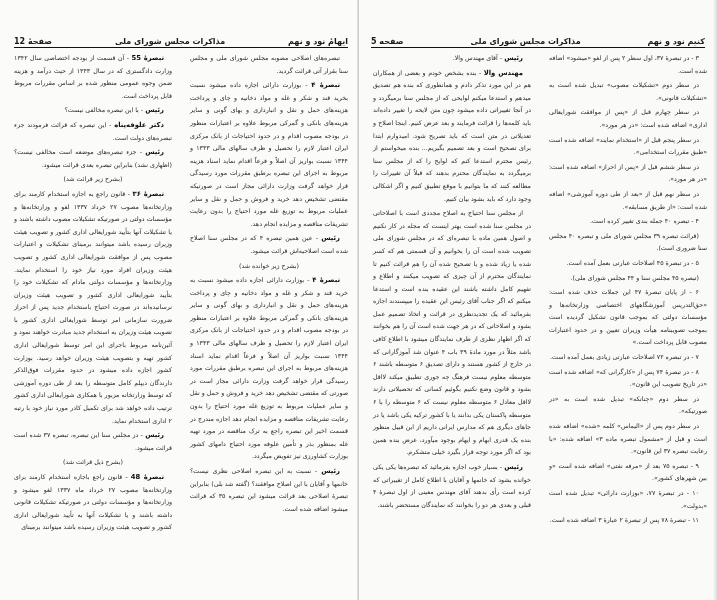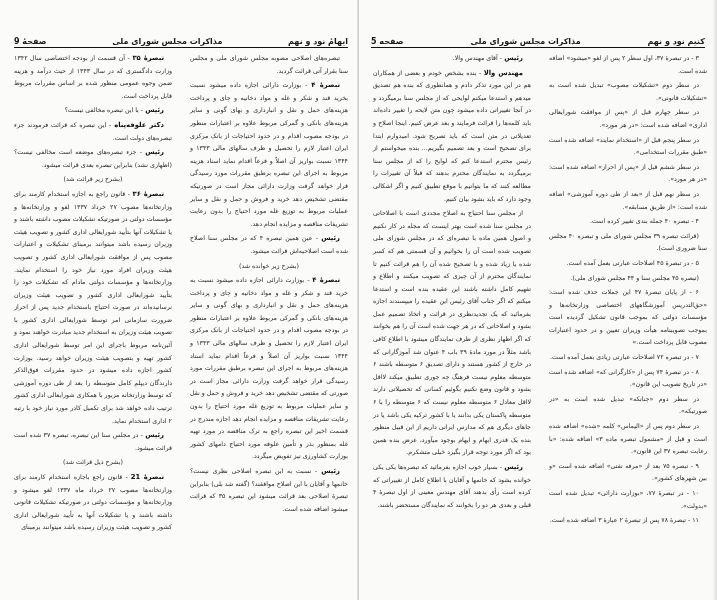--- a/index.html
+++ b/index.html
@@ -24,41 +24,41 @@
   .bold{font-weight:bold;color:#0d0d0d;font-size:6.8px;}
   .scan-edge{position:absolute;right:0;top:0;width:4px;height:600px;background:linear-gradient(90deg,#fafafa,#dcdcdc);}
 </style>
 </head>
 <body>
 
 <div class="page left">
   <div class="header">
     <span>ایهامٔ نود و نهم</span>
     <span>مذاکرات مجلس شورای ملی</span>
-    <span>صفحهٔ 9</span>
+    <span>صفحهٔ 12</span>
   </div>
   <div class="rule"></div>
   <div class="col c1">
       <p class="para"><span>تبصره‌های اصلاحی مصوبه مجلس شورای ملی و مجلس سنا بقرار آتی قرائت گردید.</span></p>
       <p class="para"><span class="bold">تبصرهٔ ۴</span><span> - بوزارت دارائی اجازه داده میشود نسبت بخرید قند و شکر و غله و مواد دخانیه و چای و پرداخت هزینه‌های حمل و نقل و انبارداری و بهای گونی و سایر هزینه‌های بانکی و گمرکی مربوط علاوه بر اعتبارات منظور در بودجه مصوب اقدام و در حدود احتیاجات از بانک مرکزی ایران اعتبار لازم را تحصیل و ظرف سالهای مالی ۱۳۴۳ و ۱۳۴۴ نسبت بواریز آن اصلاً و فرعاً اقدام نماید اسناد هزینه مربوط به اجرای این تبصره برطبق مقررات مورد رسیدگی قرار خواهد گرفت وزارت دارائی مجاز است در صورتیکه مقتضی تشخیص دهد خرید و فروش و حمل و نقل و سایر عملیات مربوط به توزیع غله مورد احتیاج را بدون رعایت تشریفات مناقصه و مزایده انجام دهد.</span></p>
       <p class="para"><span class="bold">رئیس</span><span> - عین همین تبصره ۴ که در مجلس سنا اصلاح شده است اصلاحیه‌اش قرائت میشود.</span></p>
       <p class="para center"><span>(بشرح زیر خوانده شد)</span></p>
       <p class="para"><span class="bold">تبصرهٔ ۴</span><span> - بوزارت دارائی اجازه داده میشود نسبت به خرید قند و شکر و غله و مواد دخانیه و چای و پرداخت هزینه‌های حمل و نقل و انبارداری و بهای گونی و سایر هزینه‌های بانکی و گمرکی مربوط علاوه بر اعتبارات منظور در بودجه مصوب اقدام و در حدود احتیاجات از بانک مرکزی ایران اعتبار لازم را تحصیل و ظرف سالهای مالی ۱۳۴۳ و ۱۳۴۴ نسبت بواریز آن اصلاً و فرعاً اقدام نماید اسناد هزینه‌های مربوط به اجرای این تبصره برطبق مقررات مورد رسیدگی قرار خواهد گرفت وزارت دارائی مجاز است در صورتی که مقتضی تشخیص دهد خرید و فروش و حمل و نقل و سایر عملیات مربوط به توزیع غله مورد احتیاج را بدون رعایت تشریفات مناقصه و مزایده انجام دهد اجازه مندرج در قسمت اخیر این تبصره راجع به ترک مناقصه در مورد تهیه غله بمنظور بذر و تأمین علوفه مورد احتیاج دامهای کشور بوزارت کشاورزی نیز تفویض میگردد.</span></p>
       <p class="para"><span class="bold">رئیس</span><span> - نسبت به این تبصره اصلاحی نظری نیست؟ خانمها و آقایان با این اصلاح موافقند؟ (گفته شد بلی) بنابراین تبصرهٔ اصلاحی بعد قرائت میشود این تبصره ۳۵ که قرائت میشود اضافه شده است.</span></p>
     </div>
   <div class="col c2">
-      <p class="para"><span class="bold">تبصرهٔ ۳۵</span><span> - آن قسمت از بودجه اختصاصی سال ۱۳۴۲ وزارت دادگستری که در سال ۱۳۴۳ از حیث درآمد و هزینه ضمن وجوه عمومی منظور شده بر اساس مقررات مربوط قابل پرداخت است.</span></p>
+      <p class="para"><span class="bold">تبصرهٔ 55</span><span> - آن قسمت از بودجه اختصاصی سال ۱۳۴۲ وزارت دادگستری که در سال ۱۳۴۳ از حیث درآمد و هزینه ضمن وجوه عمومی منظور شده بر اساس مقررات مربوط قابل پرداخت است.</span></p>
       <p class="para"><span class="bold">رئیس</span><span> - با این تبصره مخالفی نیست؟</span></p>
       <p class="para"><span class="bold">دکتر علوفه‌پناه</span><span> - این تبصره که قرائت فرمودند جزء تبصره‌های دولت است.</span></p>
       <p class="para"><span class="bold">رئیس</span><span> - جزء تبصره‌های موضعه است مخالفی نیست؟ (اظهاری نشد) بنابراین تبصره بعدی قرائت میشود.</span></p>
       <p class="para center"><span>(بشرح زیر قرائت شد)</span></p>
       <p class="para"><span class="bold">تبصرهٔ ۳۶</span><span> - قانون راجع به اجازه استخدام کارمند برای وزارتخانه‌ها مصوب ۲۷ خرداد ۱۳۳۷ لغو و وزارتخانه‌ها و مؤسسات دولتی در صورتیکه تشکیلات مصوب داشته باشند و یا تشکیلات آنها بتأیید شورایعالی اداری کشور و تصویب هیئت وزیران رسیده باشد میتوانند برمبنای تشکیلات و اعتبارات مصوب پس از موافقت شورایعالی اداری کشور و تصویب هیئت وزیران افراد مورد نیاز خود را استخدام نمایند. وزارتخانه‌ها و مؤسسات دولتی مادام که تشکیلات خود را بتأیید شورایعالی اداری کشور و تصویب هیئت وزیران نرسانیده‌اند در صورت احتیاج باستخدام جدید پس از احراز ضرورت سازمانی امر توسط شورایعالی اداری کشور با تصویب هیئت وزیران به استخدام جدید مبادرت خواهند نمود و آئین‌نامه مربوط باجرای این امر توسط شورایعالی اداری کشور تهیه و بتصویب هیئت وزیران خواهد رسید. بوزارت کشور اجازه داده میشود در حدود مقررات فوق‌الذکر دارندگان دیپلم کامل متوسطه را بعد از طی دوره آموزشی که توسط وزارتخانه مزبور با همکاری شورایعالی اداری کشور ترتیب داده خواهد شد برای تکمیل کادر مورد نیاز خود با رتبه ۲ اداری استخدام نماید.</span></p>
       <p class="para"><span class="bold">رئیس</span><span> - در مجلس سنا این تبصره، تبصره ۳۷ شده است قرائت میشود.</span></p>
       <p class="para center"><span>(بشرح ذیل قرائت شد)</span></p>
-      <p class="para"><span class="bold">تبصرهٔ 21</span><span> - قانون راجع باجازه استخدام کارمند برای وزارتخانه‌ها مصوب ۲۷ خرداد ماه ۱۳۳۷ لغو میشود و وزارتخانه‌ها و مؤسسات دولتی در صورتیکه تشکیلات قانونی داشته باشند و یا تشکیلات آنها به تأیید شورایعالی اداری کشور و تصویب هیئت وزیران رسیده باشد میتوانند برمبنای</span></p>
+      <p class="para"><span class="bold">تبصرهٔ 48</span><span> - قانون راجع باجازه استخدام کارمند برای وزارتخانه‌ها مصوب ۲۷ خرداد ماه ۱۳۳۷ لغو میشود و وزارتخانه‌ها و مؤسسات دولتی در صورتیکه تشکیلات قانونی داشته باشند و یا تشکیلات آنها به تأیید شورایعالی اداری کشور و تصویب هیئت وزیران رسیده باشد میتوانند برمبنای</span></p>
     </div>
 </div>
 
 <div class="gutter"></div>
 
 <div class="page right">
   <div class="header">
     <span>کنیم نود و نهم</span>
     <span>مذاکرات مجلس شورای ملی</span>
     <span>صفحه 5</span>

